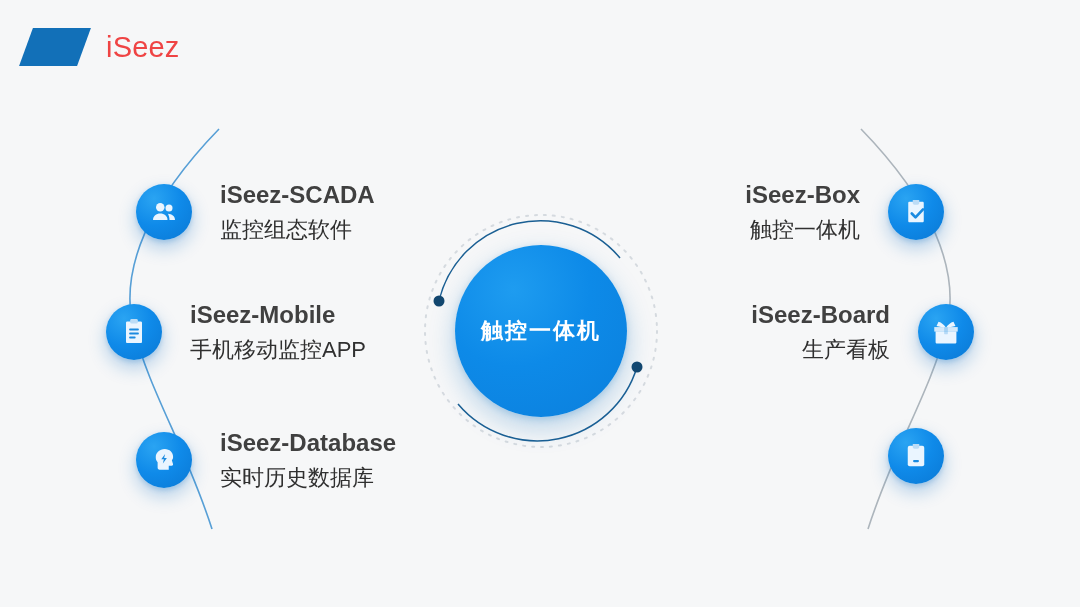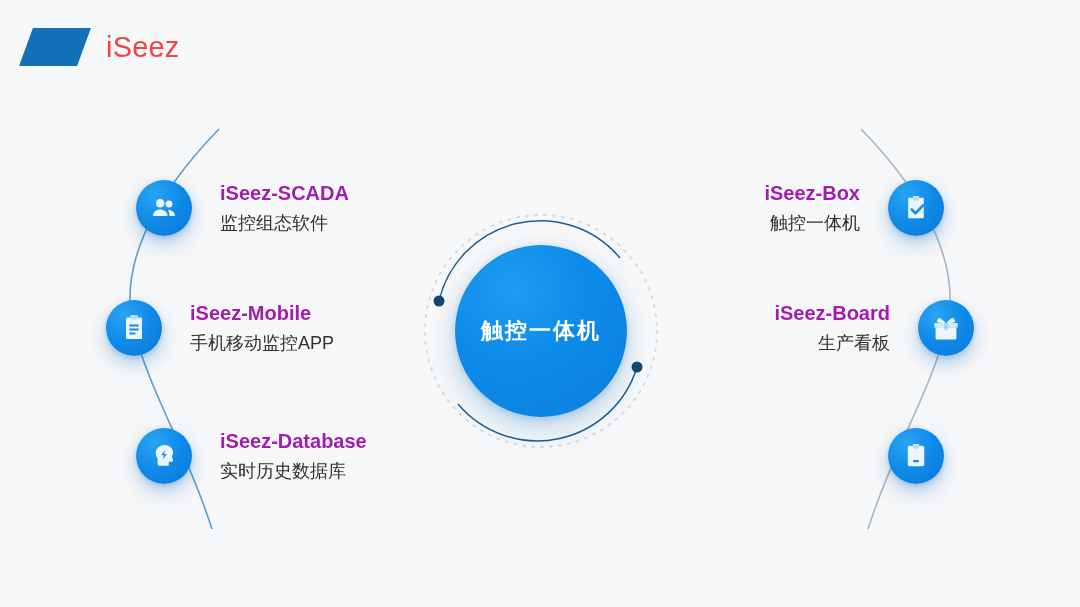--- a/index.html
+++ b/index.html
@@ -95,28 +95,28 @@
     justify-content: center;
     flex: none;
   }
   .bubble svg { display: block; }
 
   .labels { display: flex; flex-direction: column; justify-content: center; }
   .node.left  .labels { margin-left: 28px; align-items: flex-start; text-align: left; }
   .node.right .labels { margin-right: 28px; align-items: flex-end; text-align: right; }
 
   .title {
-    font-size: 20px;
+    font-size: 24px;
     font-weight: bold;
-    color: #a21caf;
+    color: #404040;
     line-height: 1.25;
     white-space: nowrap;
   }
   .subtitle {
-    font-size: 18px;
+    font-size: 22px;
     color: #303030;
     line-height: 1.35;
     margin-top: 5px;
     white-space: nowrap;
   }
 
   
   #node-scada    { left: 136px; top: 180px; }
   #node-mobile   { left: 106px; top: 300px; }
   #node-database { left: 136px; top: 428px; }

